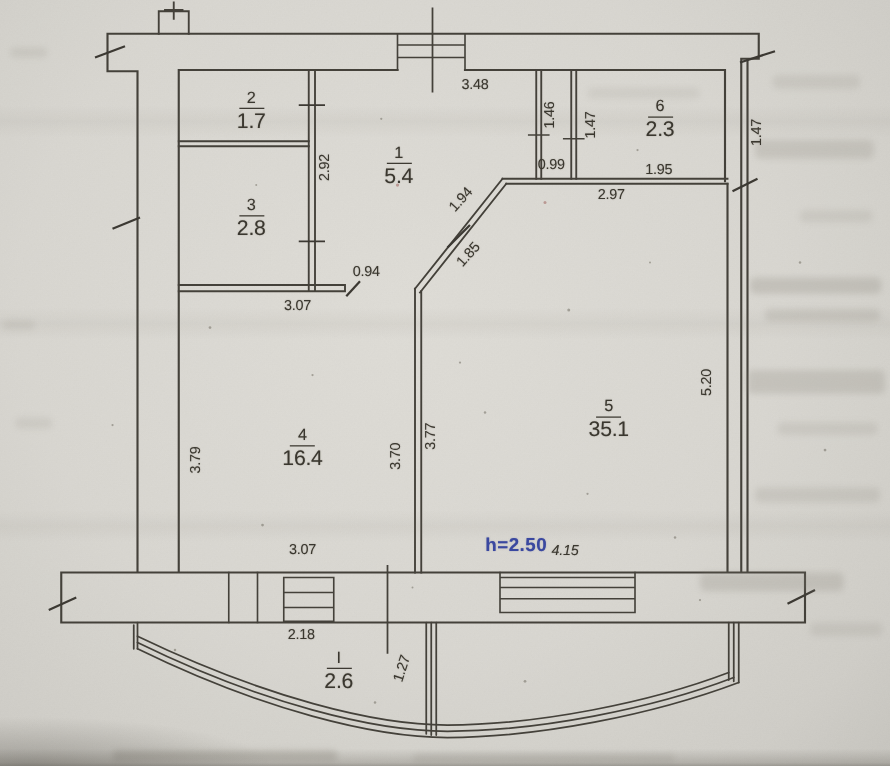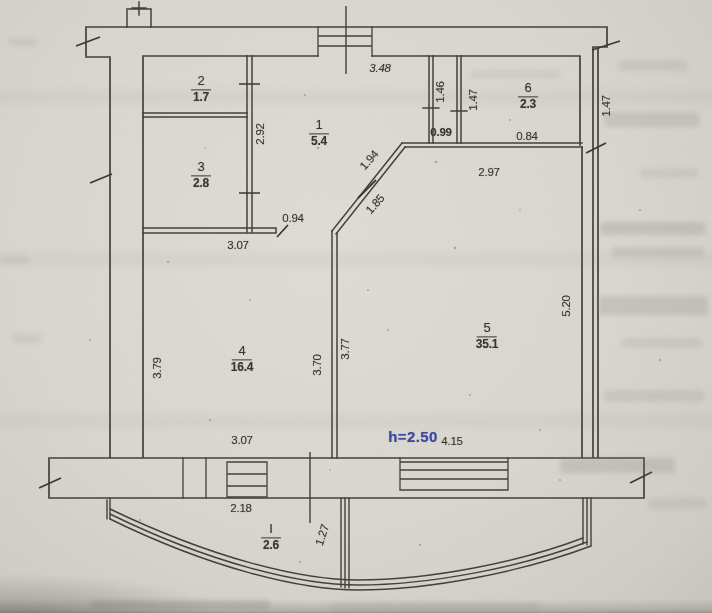--- a/index.html
+++ b/index.html
@@ -38,23 +38,22 @@
   .room-label .num{
     display:inline-block;
     min-width:14px;
     padding:0 3px 1px 3px;
     border-bottom:1.4px solid #3a372f;
     font-size:13px;
   }
   .room-label .area{
     display:block;
     padding-top:1px;
-    font-size:12px;
+    font-size:17px;
     letter-spacing:-0.2px;
-    font-weight:bold;
   }
   .smudge{
     position:absolute;
     background:#8a867c;
     border-radius:4px;
     filter:blur(2.5px);
     pointer-events:none;
   }
   .band{
     position:absolute;left:0;width:712px;height:26px;
@@ -187,39 +186,39 @@
     <div class="smudge" style="left:90px;top:600px;width:180px;height:9px;opacity:.3"></div>
     <div class="smudge" style="left:330px;top:603px;width:210px;height:7px;opacity:.18"></div>
     <div class="smudge" style="left:470px;top:70px;width:90px;height:9px;opacity:.12"></div>
   </div>
 
   <div class="band" style="top:84px"></div>
   <div class="band" style="top:246px"></div>
   <div class="band" style="top:408px"></div>
 
   <div id="dim-layer">
-      <span class="dim" style="left: 380px; top: 68px; transform: translate(-50%, -50%) rotate(0deg); font-style: italic;">3.48</span>
+      <span class="dim" style="left: 380px; top: 68px; transform: translate(-50%, -50%) rotate(0deg);">3.48</span>
       <span class="dim" style="left: 260px; top: 134px; transform: translate(-50%, -50%) rotate(-90deg);">2.92</span>
       <span class="dim" style="left: 440px; top: 92px; transform: translate(-50%, -50%) rotate(-90deg);">1.46</span>
       <span class="dim" style="left: 473px; top: 100px; transform: translate(-50%, -50%) rotate(-90deg);">1.47</span>
       <span class="dim" style="left: 606px; top: 106px; transform: translate(-50%, -50%) rotate(-90deg);">1.47</span>
-      <span class="dim" style="left: 441px; top: 132px; transform: translate(-50%, -50%) rotate(0deg); font-weight: bold;">0.99</span>
-      <span class="dim" style="left: 527px; top: 136px; transform: translate(-50%, -50%) rotate(0deg);">0.84</span>
-      <span class="dim" style="left: 489px; top: 172px; transform: translate(-50%, -50%) rotate(0deg);">2.97</span>
+      <span class="dim" style="left: 441px; top: 132px; transform: translate(-50%, -50%) rotate(0deg);">0.99</span>
+      <span class="dim" style="left: 527px; top: 136px; transform: translate(-50%, -50%) rotate(0deg);">1.95</span>
+      <span class="dim" style="left: 489px; top: 156px; transform: translate(-50%, -50%) rotate(0deg);">2.97</span>
       <span class="dim" style="left: 369px; top: 160px; transform: translate(-50%, -50%) rotate(-48deg);">1.94</span>
       <span class="dim" style="left: 375px; top: 204px; transform: translate(-50%, -50%) rotate(-48deg);">1.85</span>
       <span class="dim" style="left: 293px; top: 218px; transform: translate(-50%, -50%) rotate(0deg);">0.94</span>
       <span class="dim" style="left: 238px; top: 245px; transform: translate(-50%, -50%) rotate(0deg);">3.07</span>
       <span class="dim" style="left: 157px; top: 368px; transform: translate(-50%, -50%) rotate(-90deg);">3.79</span>
       <span class="dim" style="left: 317px; top: 365px; transform: translate(-50%, -50%) rotate(-90deg);">3.70</span>
       <span class="dim" style="left: 345px; top: 349px; transform: translate(-50%, -50%) rotate(-90deg);">3.77</span>
       <span class="dim" style="left: 566px; top: 306px; transform: translate(-50%, -50%) rotate(-90deg);">5.20</span>
       <span class="dim" style="left: 242px; top: 440px; transform: translate(-50%, -50%) rotate(0deg);">3.07</span>
       <span class="dim height" style="left: 413px; top: 436px; transform: translate(-50%, -50%) rotate(0deg);">h=2.50</span>
-      <span class="dim" style="left: 452px; top: 441px; transform: translate(-50%, -50%) rotate(0deg);">4.15</span>
+      <span class="dim" style="left: 452px; top: 441px; transform: translate(-50%, -50%) rotate(0deg); font-style: italic;">4.15</span>
       <span class="dim" style="left: 241px; top: 508px; transform: translate(-50%, -50%) rotate(0deg);">2.18</span>
       <span class="dim" style="left: 322px; top: 535px; transform: translate(-50%, -50%) rotate(-72deg);">1.27</span>
     </div>
   <div id="room-layer">
       <div class="room-label" style="left: 201px; top: 88px;"><span class="num">2</span><span class="area">1.7</span></div>
       <div class="room-label" style="left: 201px; top: 174px;"><span class="num">3</span><span class="area">2.8</span></div>
       <div class="room-label" style="left: 319px; top: 132px;"><span class="num">1</span><span class="area">5.4</span></div>
       <div class="room-label" style="left: 528px; top: 95px;"><span class="num">6</span><span class="area">2.3</span></div>
       <div class="room-label" style="left: 242px; top: 358px;"><span class="num">4</span><span class="area">16.4</span></div>
       <div class="room-label" style="left: 487px; top: 335px;"><span class="num">5</span><span class="area">35.1</span></div>

